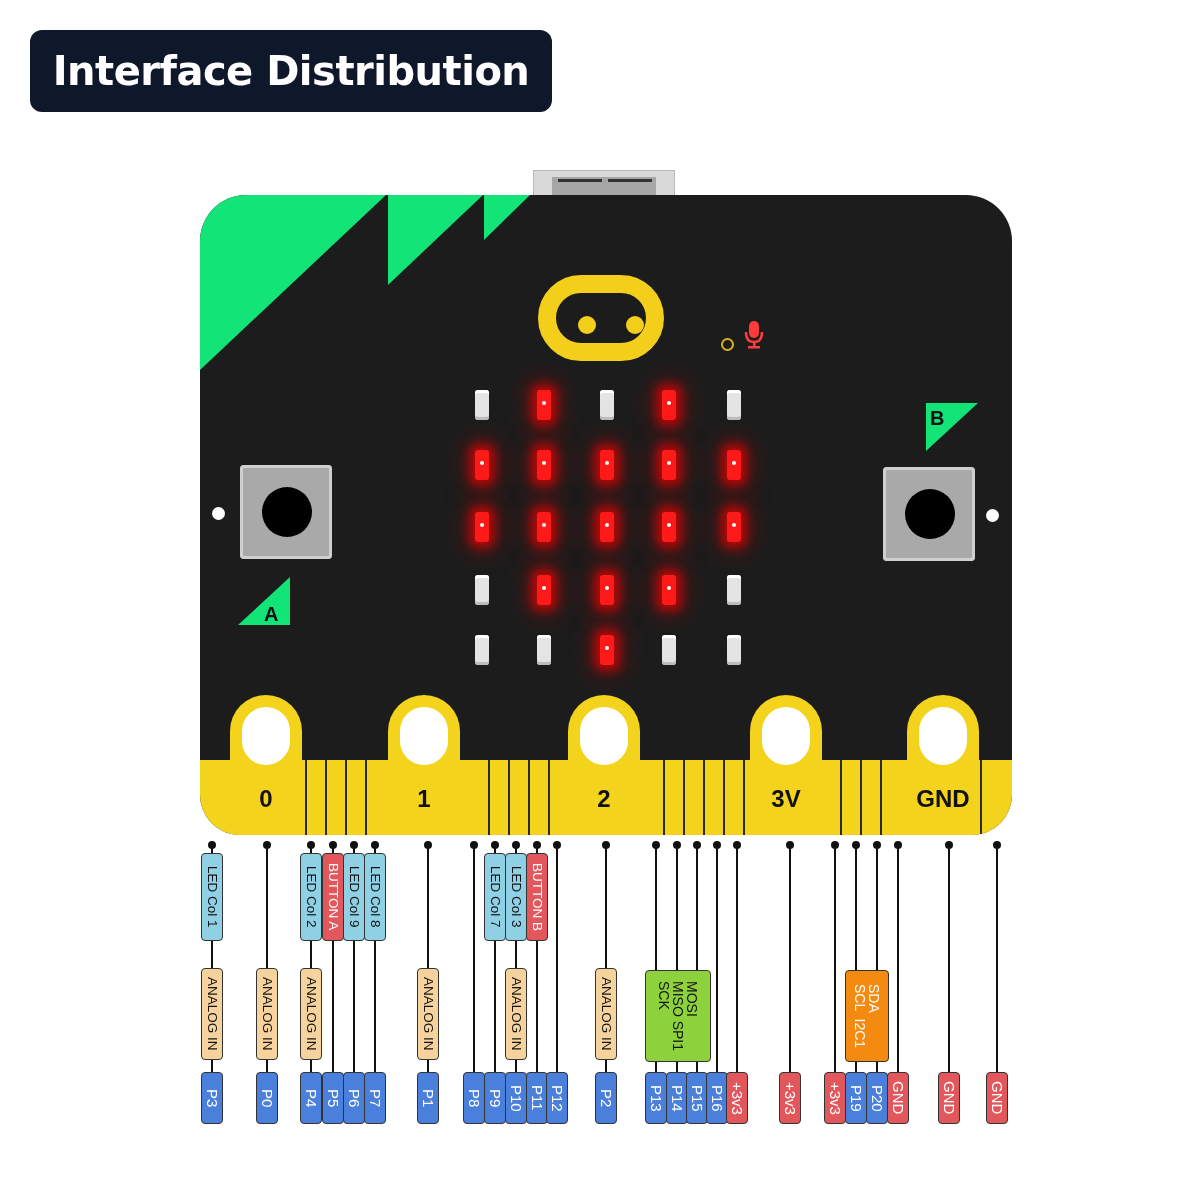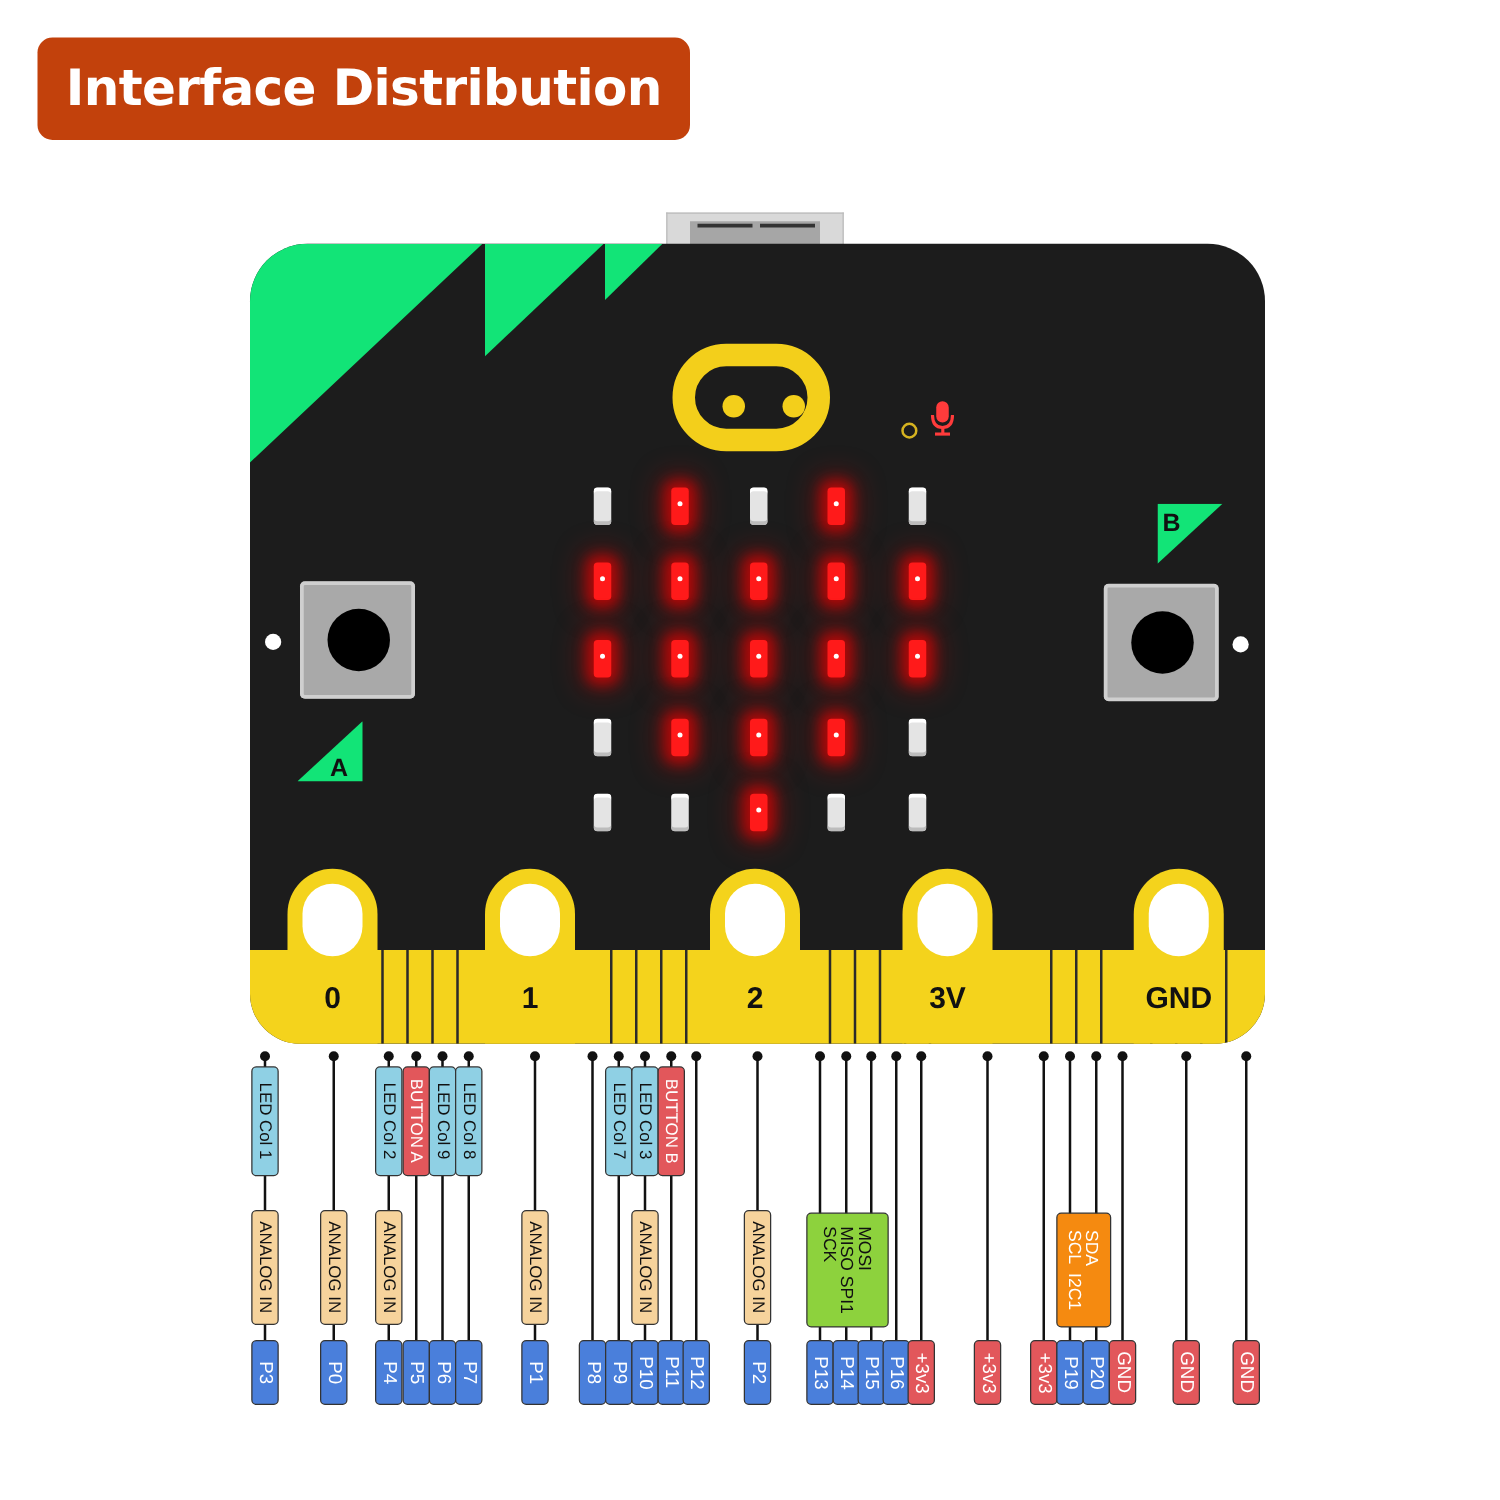--- a/index.html
+++ b/index.html
@@ -1,17 +1,17 @@
 <!DOCTYPE html>
 <html><head>
 <meta charset="utf-8">
 <style>
   html,body{margin:0;padding:0;background:#fff;}
   body{width:1200px;height:1200px;position:relative;overflow:hidden;font-family:"Liberation Sans",sans-serif;}
-  .title-badge{position:absolute;left:30px;top:30px;width:522px;height:82px;background:#c2410c;border-radius:12px;display:flex;align-items:center;justify-content:center;}
+  .title-badge{position:absolute;left:30px;top:30px;width:522px;height:82px;background:#0f172a;border-radius:12px;display:flex;align-items:center;justify-content:center;}
   .title-badge span{color:#fff;font-family:"DejaVu Sans",sans-serif;font-weight:bold;font-size:40px;letter-spacing:-0.5px;}
   .usb{position:absolute;left:533px;top:170px;width:140px;height:26px;background:#d9d9d9;border:1px solid #bbb;border-bottom:none;}
   .usb .inner{position:absolute;left:18px;top:6px;width:104px;height:20px;background:#a6a6a6;}
   .usb .slot{position:absolute;top:8px;height:3px;width:44px;background:#333;}
   .board{position:absolute;left:200px;top:195px;width:812px;height:640px;background:#1c1c1c;border-radius:46px 46px 40px 40px;overflow:hidden;}
   .abs{position:absolute;}
   .logo{position:absolute;left:338px;top:80px;width:126px;height:86px;border:18px solid #f3cf1b;border-radius:60px;box-sizing:border-box;}
   .logo .eye{position:absolute;top:23px;width:18px;height:18px;border-radius:50%;background:#f3cf1b;}
   .led{position:absolute;width:14px;height:30px;border-radius:3px;background:#e4e4e4;box-shadow:inset 0 3px 0 #fff, inset 0 -3px 0 #bcbcbc;}
   .led.on{background:#ff1a1a;box-shadow:0 0 10px 6px rgba(255,0,0,0.55),0 0 22px 10px rgba(200,0,0,0.35);}
@@ -142,21 +142,21 @@
         <div class="lbl">0</div>
       </div>
       <div class="pad" style="left:188px">
         <div class="hole"></div>
         <div class="lbl">1</div>
       </div>
       <div class="pad" style="left:368px">
         <div class="hole"></div>
         <div class="lbl">2</div>
       </div>
-      <div class="pad" style="left:522px">
+      <div class="pad" style="left:550px">
         <div class="hole"></div>
         <div class="lbl">3V</div>
       </div>
       <div class="pad" style="left:707px">
         <div class="hole"></div>
         <div class="lbl">GND</div>
       </div>
     </div>
 </div>
 

